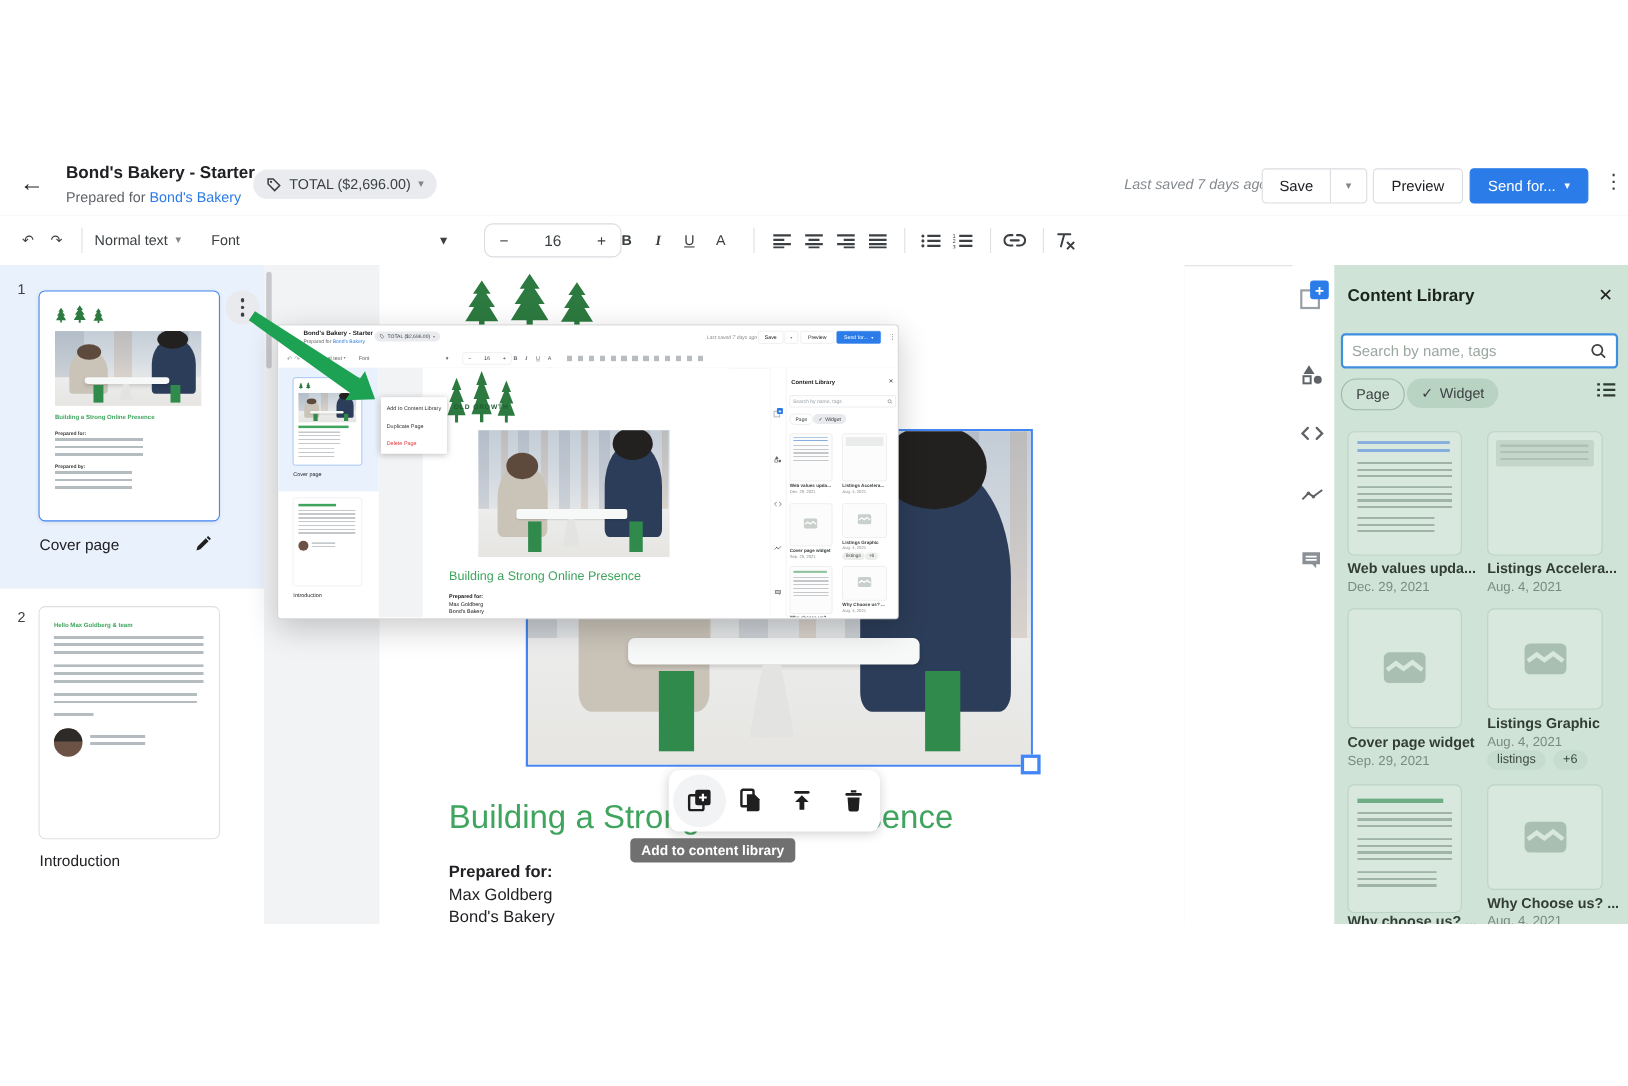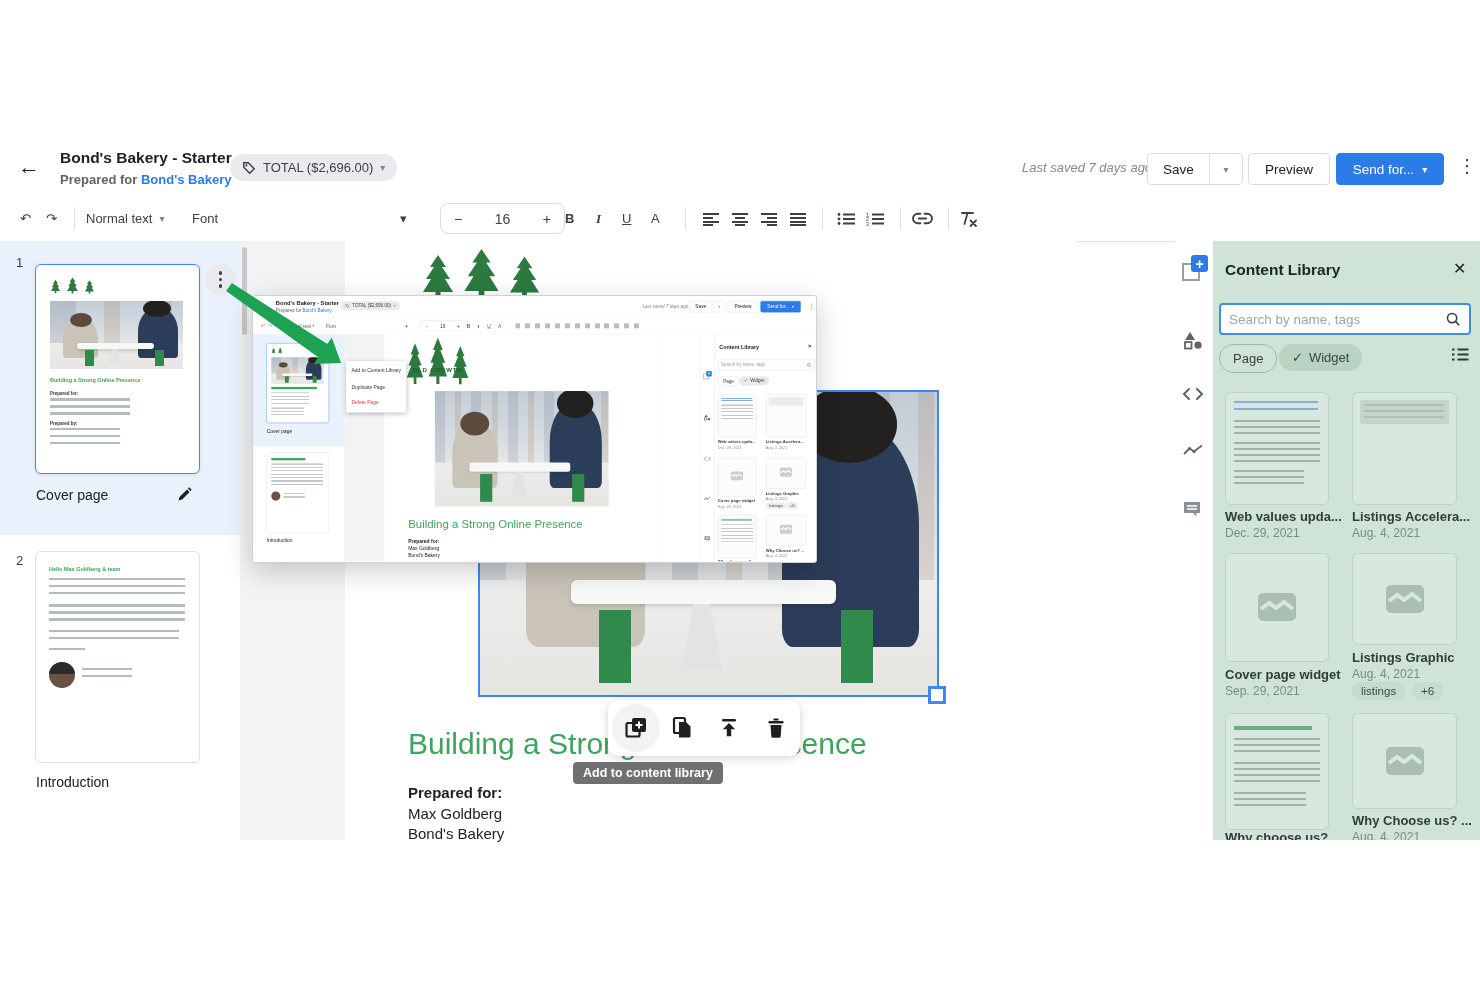--- a/index.html
+++ b/index.html
@@ -3,21 +3,21 @@
 <meta charset="utf-8">
 <style>
   html,body{margin:0;padding:0;background:#fff;}
   body{font-family:"Liberation Sans","DejaVu Sans",sans-serif;color:#202124;}
   .screen{position:relative;width:1480px;height:987px;overflow:hidden;background:#fff;}
   .a{position:absolute;}
   
   .app-header{left:0;top:140px;width:1480px;height:56px;background:#fff;border-bottom:1px solid #e6e6e6;}
   .back-btn{left:14px;top:14px;width:30px;height:28px;font-size:22px;color:#202124;text-align:center;cursor:pointer;}
   .doc-name{left:60px;top:9px;font-size:15.5px;font-weight:bold;color:#202124;}
-  .doc-sub{left:60px;top:32px;font-size:13px;color:#5f6368;font-weight:bold;}
+  .doc-sub{left:60px;top:32px;font-size:13px;color:#5f6368;}
   .doc-sub .lnk{color:#2b7ce9;}
   .total-pill{left:230px;top:14px;height:27px;background:#e9ebee;border-radius:14px;display:flex;align-items:center;gap:7px;padding:0 12px;font-size:13px;color:#3c4043;cursor:pointer;}
   .chev{font-size:10px;color:#80868b;}
   .saved{left:1022px;top:20px;font-size:13px;font-style:italic;color:#84898e;}
   .btn{height:30px;border:1px solid #dadce0;border-radius:4px;background:#fff;display:flex;align-items:center;justify-content:center;font-size:13.5px;font-weight:500;color:#202124;cursor:pointer;}
   .split{left:1147px;top:13px;width:94px;display:flex;padding:0;}
   .split .main{flex:1;display:flex;align-items:center;justify-content:center;height:100%;}
   .split .arrow{width:32px;border-left:1px solid #dadce0;display:flex;align-items:center;justify-content:center;height:100%;}
   .preview-btn{left:1248px;top:13px;width:80px;}
   .send-btn{left:1336px;top:13px;width:106px;background:#2b7ce9;border-color:#2b7ce9;color:#fff;gap:8px;}

